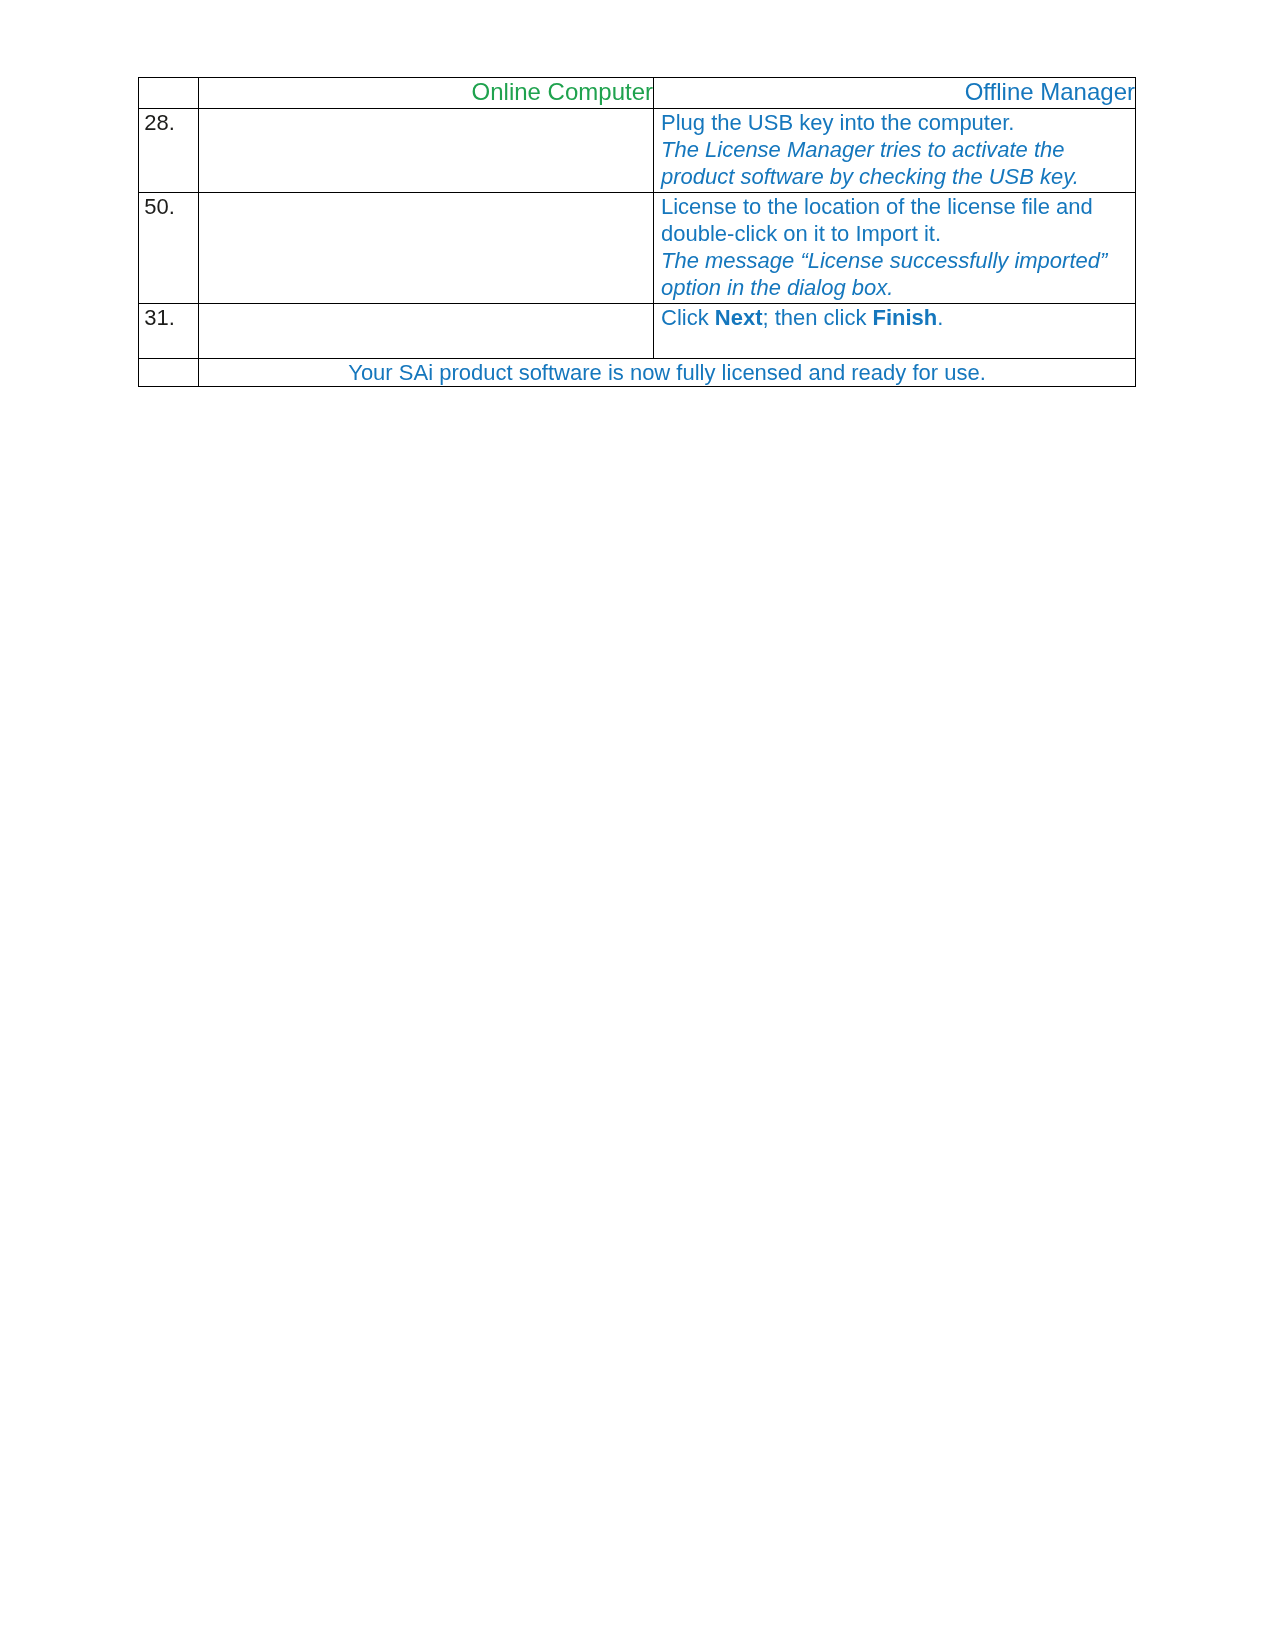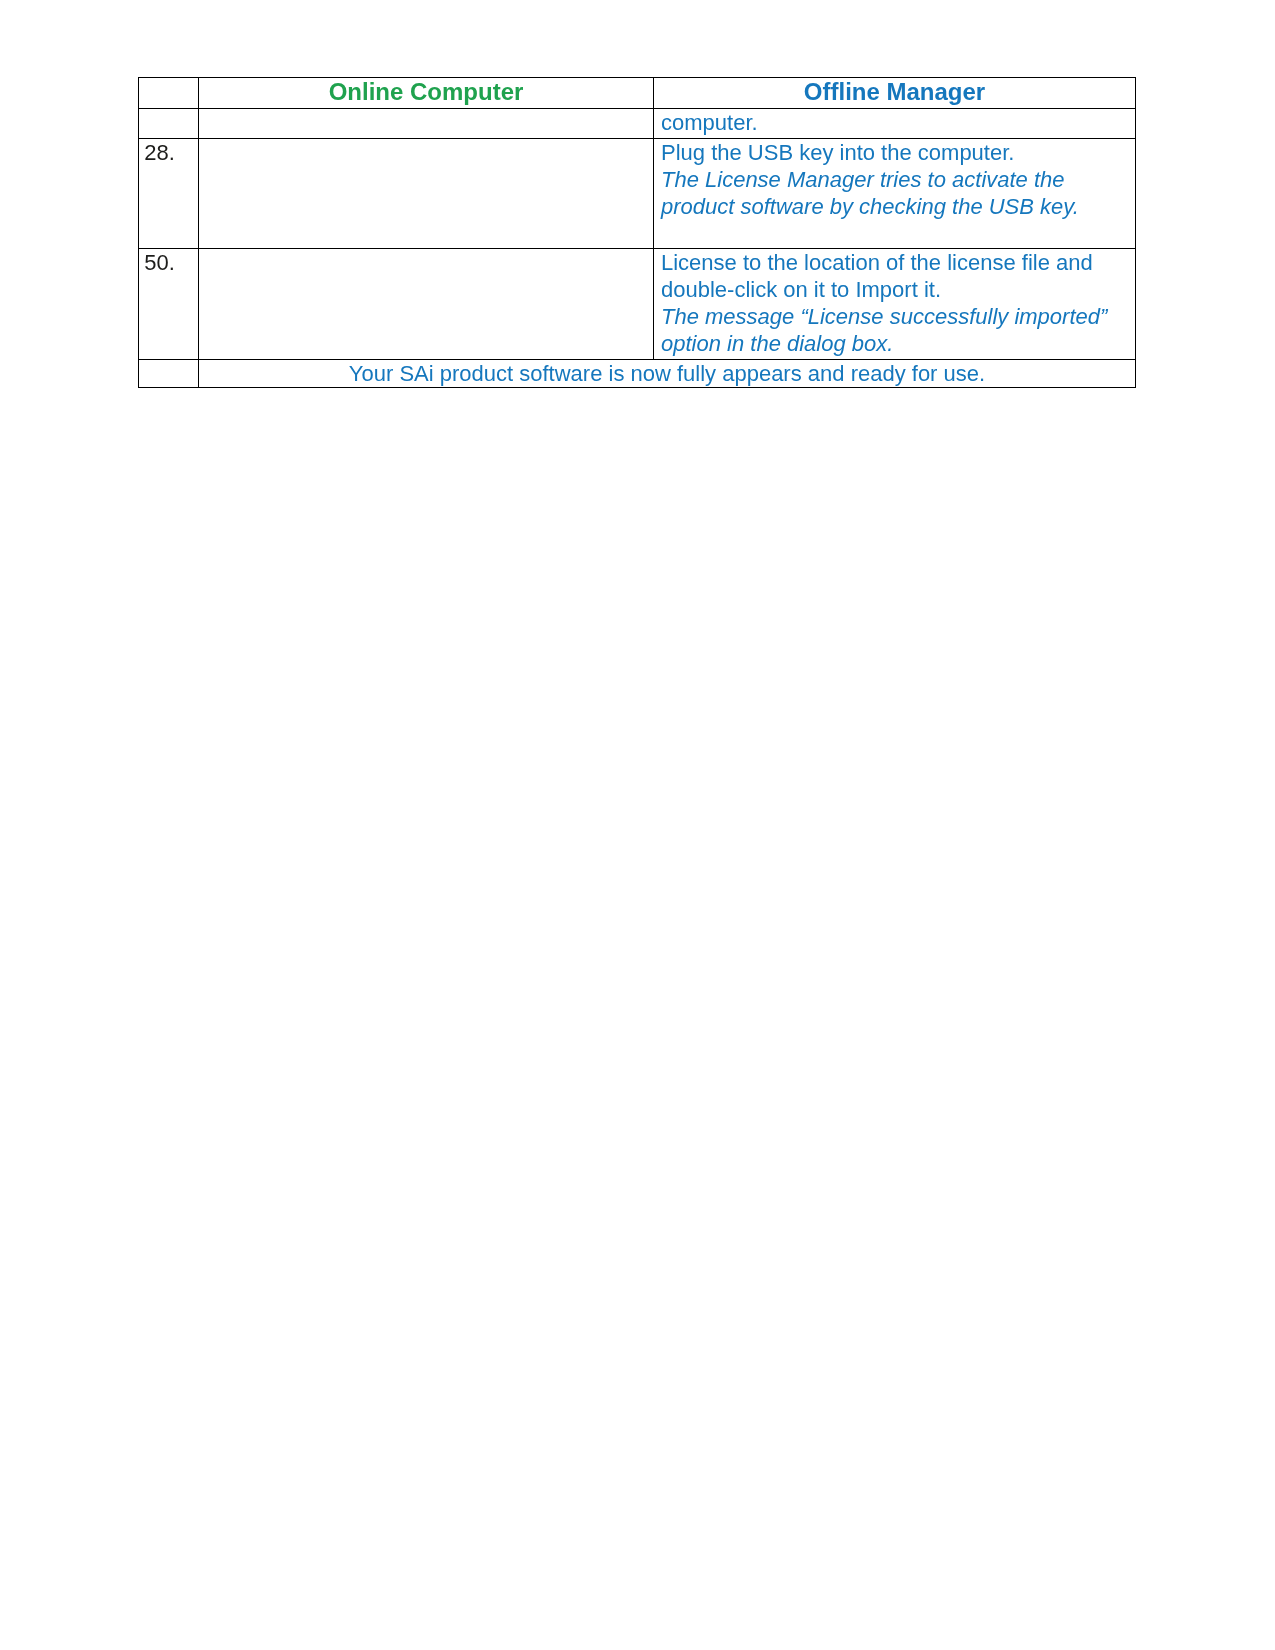--- a/index.html
+++ b/index.html
@@ -34,24 +34,24 @@
     width: 100%;
   }
   table.license-table th,
   table.license-table td {
     border: 1.5px solid var(--border);
     vertical-align: top;
     overflow: hidden;
   }
   thead tr { height: 31px; }
   thead th {
-    text-align: center;
+    text-align: right;
     vertical-align: middle;
     font-size: 24px;
-    font-weight: bold;
+    font-weight: normal;
     line-height: 28px;
     padding: 0;
   }
   th.online-h { color: var(--green); }
   th.offline-h { color: var(--blue); }
 
   tbody tr:nth-child(1) { height: 30px; }
   tbody tr:nth-child(2) { height: 110px; }
   tbody tr:nth-child(3) { height: 55px; }
   tbody tr:nth-child(4) { height: 115px; }
@@ -101,44 +101,44 @@
       </colgroup>
       <thead>
         <tr>
           <th class="num-h"></th>
           <th class="online-h">Online Computer</th>
           <th class="offline-h">Offline Manager</th>
         </tr>
       </thead>
       <tbody id="table-body">
           <tr>
-            <td class="num"></td>
-            <td class="online"></td>
-            <td class="offline">
-              <div class="para"><span class="seg-regular">computer.</span></div>
-            </td>
-          </tr>
-          <tr>
             <td class="num">28.</td>
             <td class="online"></td>
             <td class="offline">
               <div class="para"><span class="seg-regular">Plug the USB key into the computer.</span></div>
               <div class="para"><span class="seg-italic">The License Manager tries to activate the product software by checking the USB key.</span></div>
             </td>
           </tr>
           <tr>
             <td class="num">50.</td>
             <td class="online"></td>
             <td class="offline">
               <div class="para"><span class="seg-regular">License to the location of the license file and double-click on it to Import it.</span></div>
               <div class="para"><span class="seg-italic">The message “License successfully imported” option in the dialog box.</span></div>
             </td>
           </tr>
+          <tr>
+            <td class="num">31.</td>
+            <td class="online"></td>
+            <td class="offline">
+              <div class="para"><span class="seg-regular">Click </span><span class="seg-bold">Next</span><span class="seg-regular">; then click </span><span class="seg-bold">Finish</span><span class="seg-regular">.</span></div>
+            </td>
+          </tr>
         </tbody>
       <tfoot>
         <tr>
           <td class="num"></td>
-          <td class="footer-cell" colspan="2">Your SAi product software is now fully appears and ready for use.</td>
+          <td class="footer-cell" colspan="2">Your SAi product software is now fully licensed and ready for use.</td>
         </tr>
       </tfoot>
     </table>
   </div>
 </div>
 
 </body></html>

